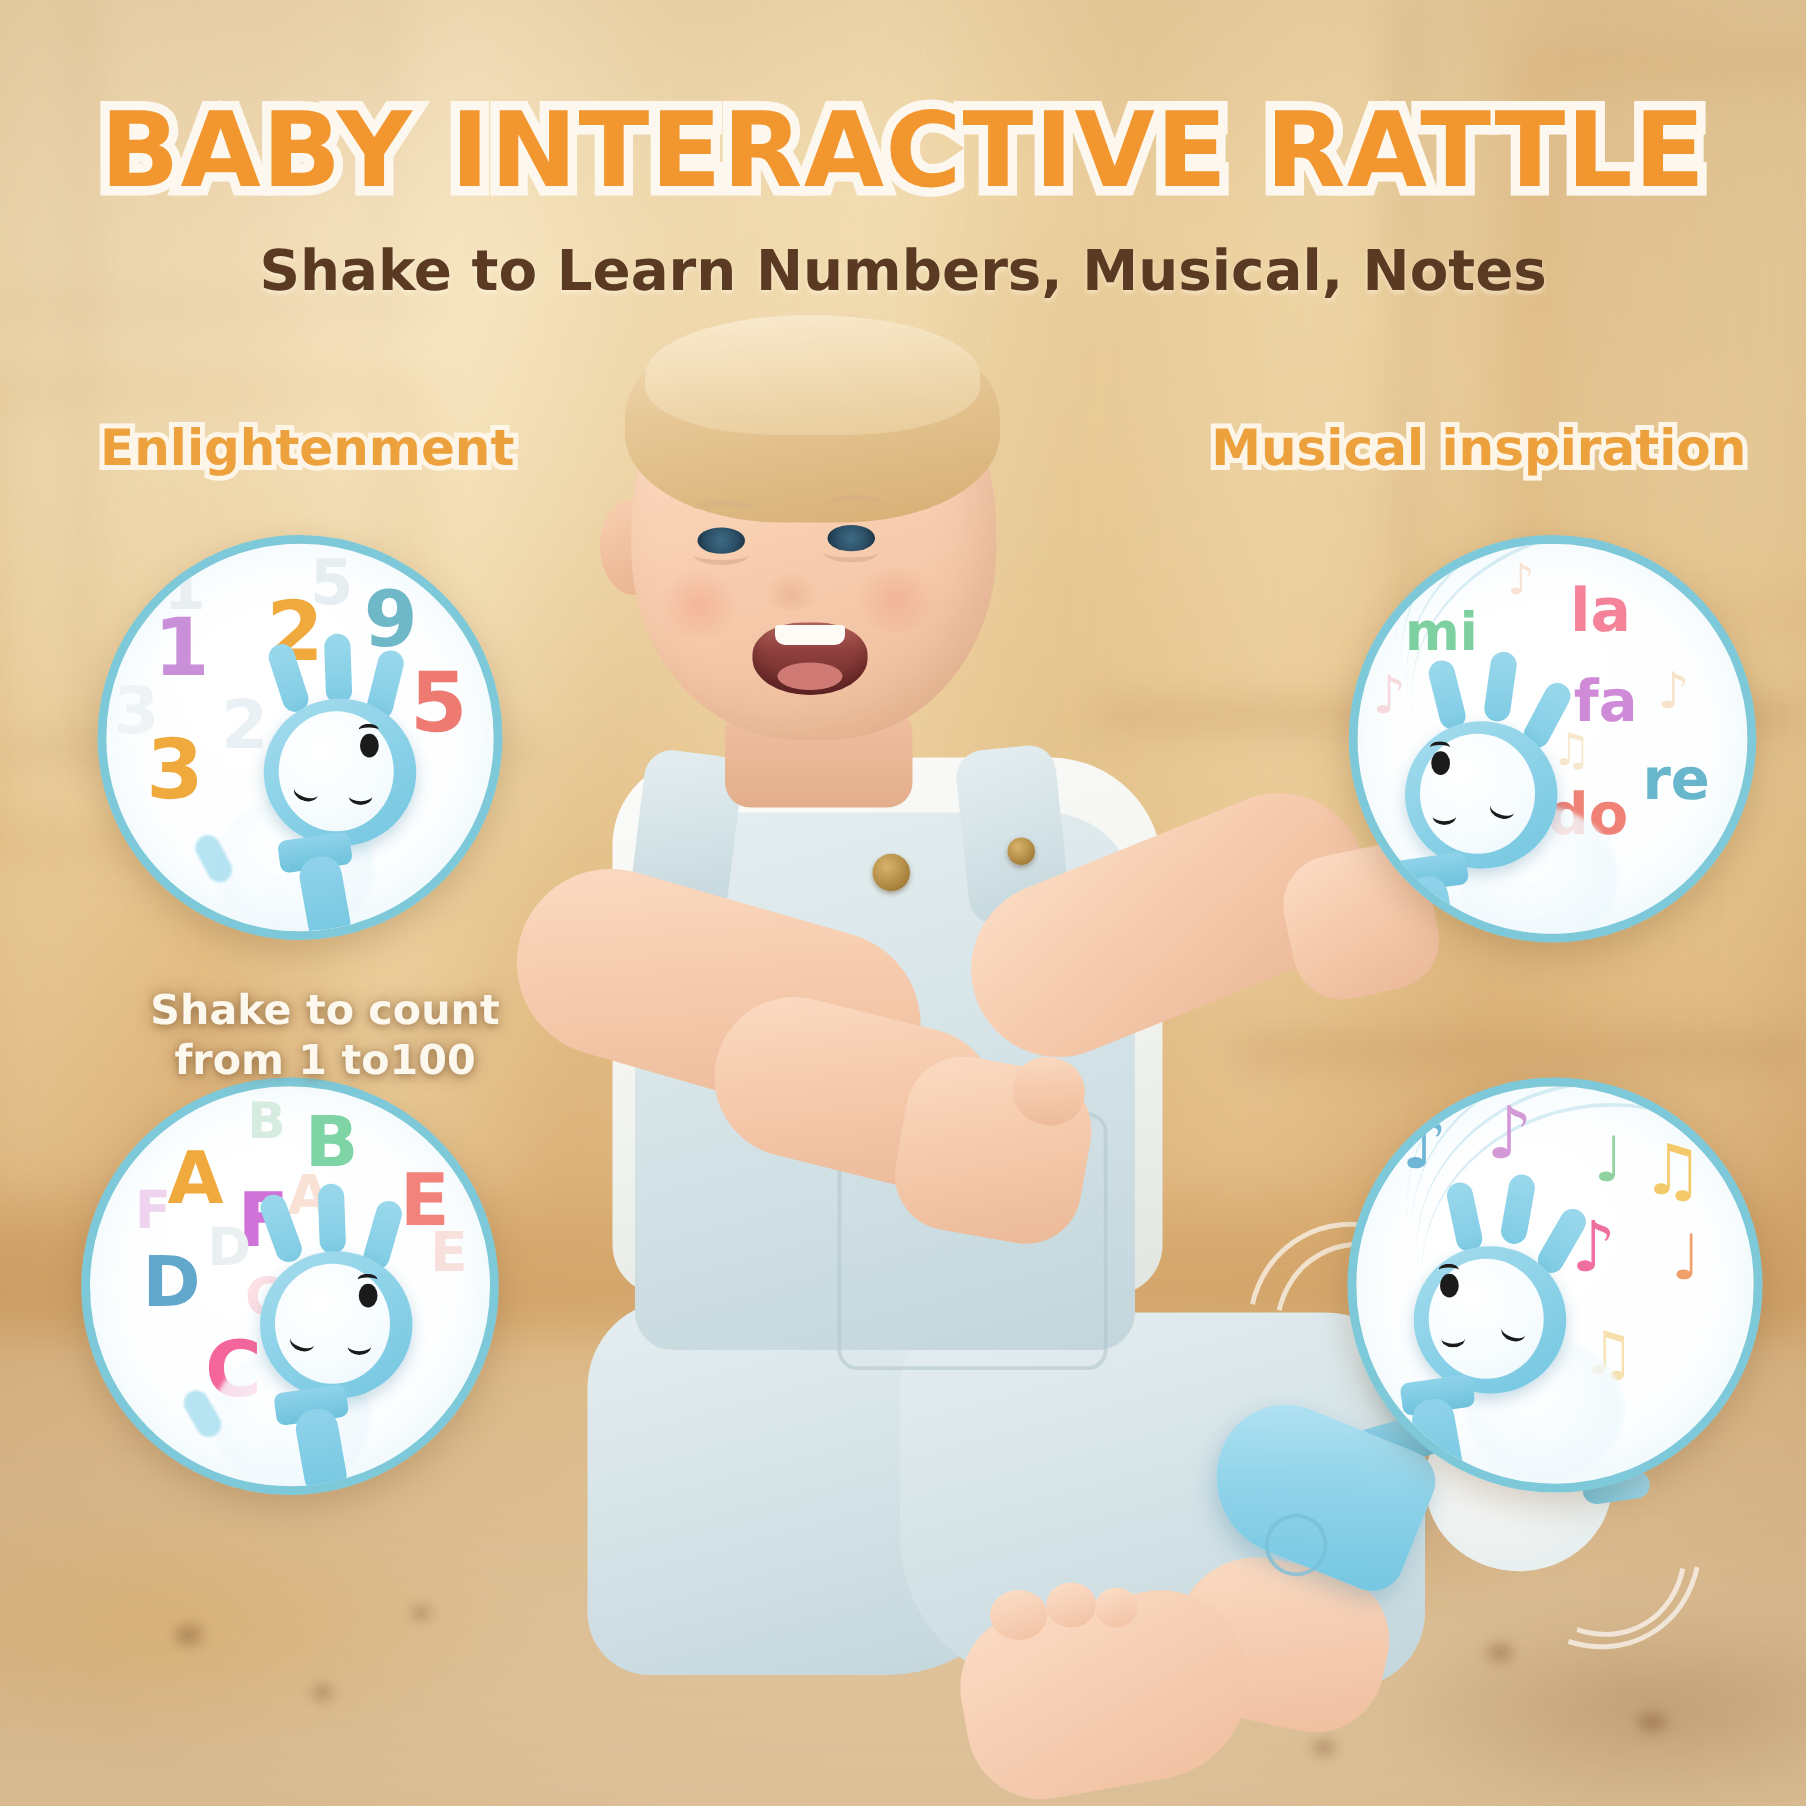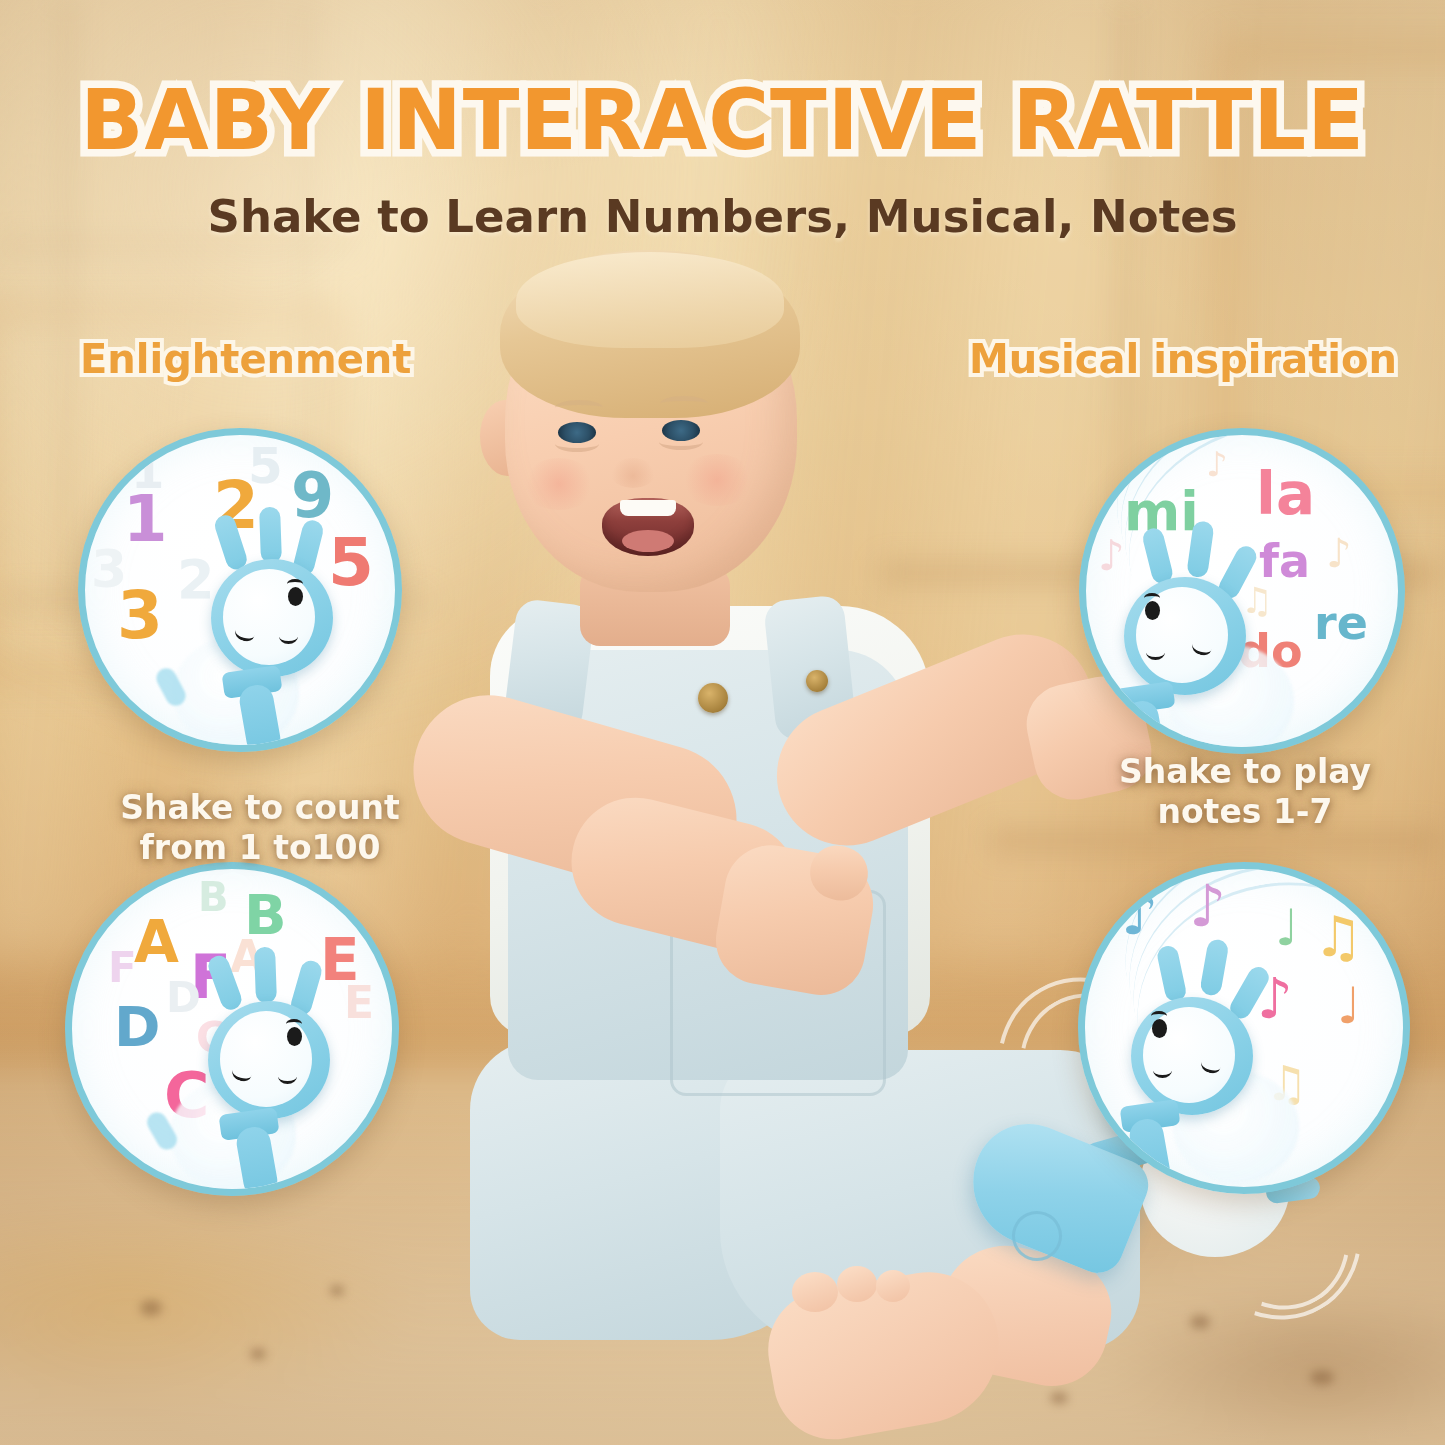--- a/index.html
+++ b/index.html
@@ -448,22 +448,22 @@
       <div class="mt-handle"></div>
     </div>
   </div>
 
   <div class="circle c3">
     <div class="staff" style="left:30px;top:-60px;width:300px;height:240px;transform:rotate(-12deg);"></div>
     <div class="staff" style="left:34px;top:-44px;width:300px;height:240px;transform:rotate(-12deg);"></div>
     <div class="staff" style="left:38px;top:-28px;width:300px;height:240px;transform:rotate(-12deg);"></div>
     <div class="staff" style="left:42px;top:-12px;width:300px;height:240px;transform:rotate(-12deg);"></div>
     <div class="glyphs">
-        <span class="glyph" style="left: 38px; top: 50px; font-size: 54px; color: rgb(127, 208, 160);">mi</span>
-        <span class="glyph" style="left: 170px; top: 30px; font-size: 58px; color: rgb(244, 131, 154);">la</span>
+        <span class="glyph" style="left: 38px; top: 50px; font-size: 42px; color: rgb(127, 208, 160);">mi</span>
+        <span class="glyph" style="left: 170px; top: 30px; font-size: 48px; color: rgb(244, 131, 154);">la</span>
         <span class="glyph" style="left: 173px; top: 103px; font-size: 46px; color: rgb(207, 138, 216);">fa</span>
         <span class="glyph" style="left: 228px; top: 165px; font-size: 46px; color: rgb(103, 182, 204);">re</span>
         <span class="glyph" style="left: 152px; top: 193px; font-size: 46px; color: rgb(239, 129, 119);">do</span>
         <span class="glyph" style="left: 12px; top: 100px; font-size: 42px; color: rgb(246, 217, 221);">♪</span>
         <span class="glyph" style="left: 240px; top: 98px; font-size: 40px; color: rgb(247, 227, 201);">♪</span>
         <span class="glyph" style="left: 120px; top: 12px; font-size: 34px; color: rgb(248, 226, 210);">♪</span>
         <span class="glyph" style="left: 155px; top: 148px; font-size: 36px; color: rgb(247, 231, 205);">♫</span>
       </div>
     <div class="mini-toy" style="left:22px;top:100px;">
       <div class="mt-body" style="left:60px;top:110px;"></div>
@@ -506,16 +506,14 @@
       <div class="mt-eye" style="left:37px;top:64px;"></div>
       <div class="mt-smile" style="left:38px;top:108px;"></div>
       <div class="mt-wink" style="left:86px;top:102px;"></div>
       <div class="mt-collar" style="left:6px;top:148px;"></div>
       <div class="mt-handle" style="left:18px;top:164px;"></div>
     </div>
   </div>
 
   <div class="caption cap1">Shake to count
 from 1 to100</div>
-  <div class="caption cap3">Shake to play
-notes 1-7</div>
 
 </div>
 
 </body></html>

